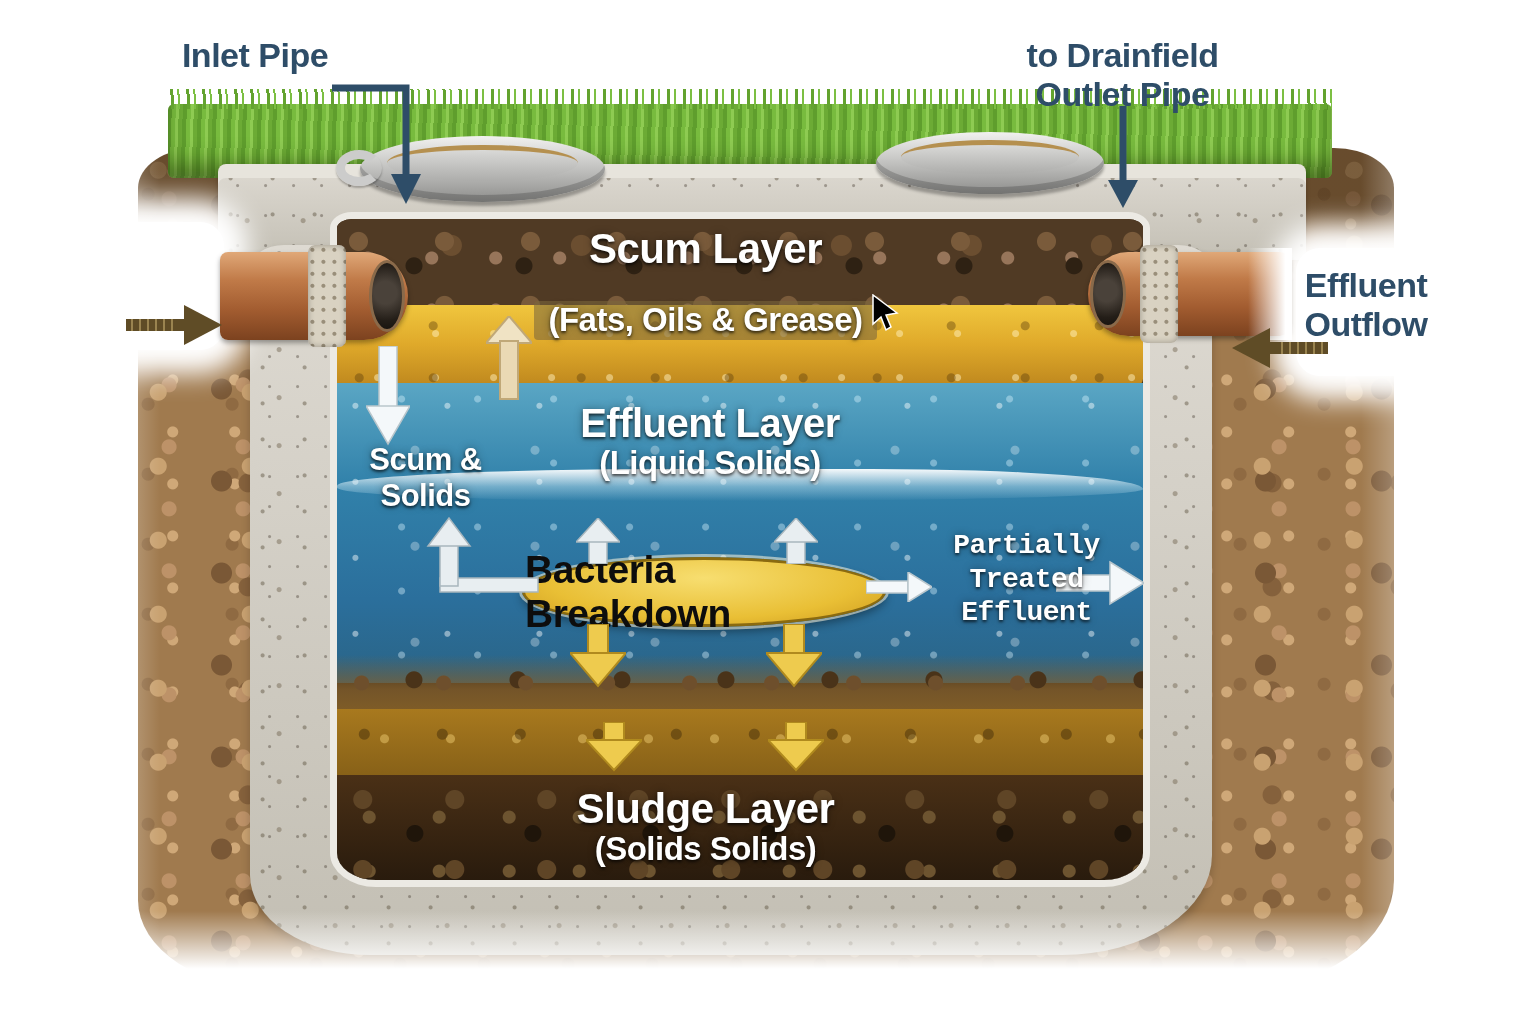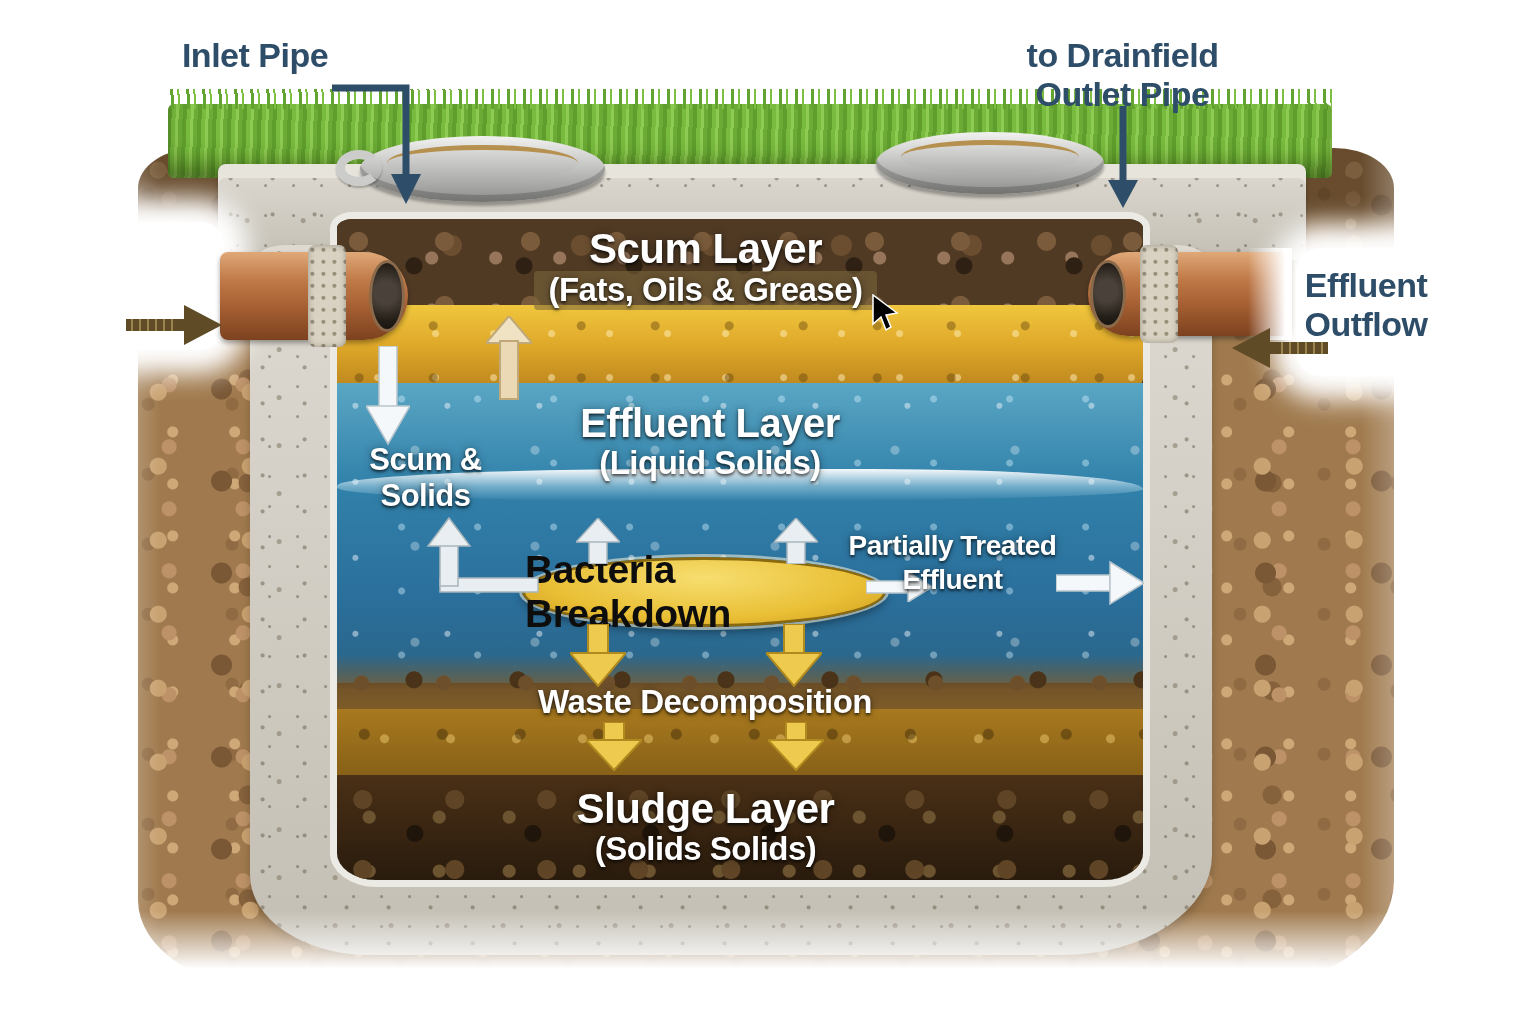--- a/index.html
+++ b/index.html
@@ -144,29 +144,29 @@
   
   .lbl{z-index:20;}
   .navy{color:#2e4d68;font-weight:700;font-size:34px;line-height:1.14;letter-spacing:-0.5px;text-align:center;}
   .white{color:#ffffff;font-weight:700;text-align:center;
     text-shadow:0 2px 3px rgba(0,0,0,.65), 0 0 9px rgba(0,0,0,.35);letter-spacing:-0.5px;}
   .t44{font-size:42px;line-height:1.08;}
   .t40{font-size:40px;line-height:1.08;}
   .t34{font-size:33px;line-height:1.12;}
   .t31{font-size:31px;line-height:1.16;}
   .t28{font-size:28px;line-height:1.2;}
-  .sub-box{display:inline-block;background:rgba(124,104,60,.58);border-radius:4px;padding:1px 14px;}
+  .sub-box{display:inline-block;background:rgba(124,104,60,.58);border-radius:4px;padding:1px 14px;margin-top:30px;}
   .lbl-inlet{left:150px;top:36px;width:210px;}
   .lbl-outlet{left:1000px;top:36px;width:245px;}
   .lbl-inflow{left:28px;top:234px;width:212px;}
   .lbl-outflow{left:1286px;top:266px;width:160px;}
   .lbl-scum{left:478px;top:226px;width:455px;}
   .lbl-effluent{left:480px;top:402px;width:460px;}
   .lbl-scumsolids{left:338px;top:442px;width:175px;}
-  .lbl-partially{left:830px;top:529px;width:245px;}
+  .lbl-partially{left:904px;top:529px;width:245px;font-family:Liberation Mono, monospace;}
   .lbl-waste{left:500px;top:684px;width:410px;}
   .lbl-sludge{left:478px;top:786px;width:455px;}
   .oval{
     left:522px;top:557px;width:364px;height:70px;z-index:14;border-radius:50%;
     background:radial-gradient(ellipse at 50% 28%,#f7de70 0%,#e9bf35 62%,#cd9a1e 100%);
     border:3px solid #8a6a10;
     box-shadow:0 0 0 3px rgba(255,250,225,.55), 0 5px 10px rgba(0,0,0,.4);
     display:flex;align-items:center;justify-content:center;
     color:#0d0d0d;font-weight:700;font-size:39px;letter-spacing:-0.5px;
   }
@@ -318,21 +318,18 @@
   </div>
 
   <div class="abs oval">
     <span>Bacteria Breakdown</span>
   </div>
 
   <div class="abs lbl white t28 lbl-partially">
     <div>Partially Treated</div>
     <div>Effluent</div>
   </div>
-  <div class="abs lbl white t34 lbl-waste">
-    <div>Waste Decomposition</div>
-  </div>
   <div class="abs lbl white lbl-sludge">
     <div class="t44">Sludge Layer</div>
     <div class="t34">(Solids Solids)</div>
   </div>
 
 </div>
 
 </body></html>

